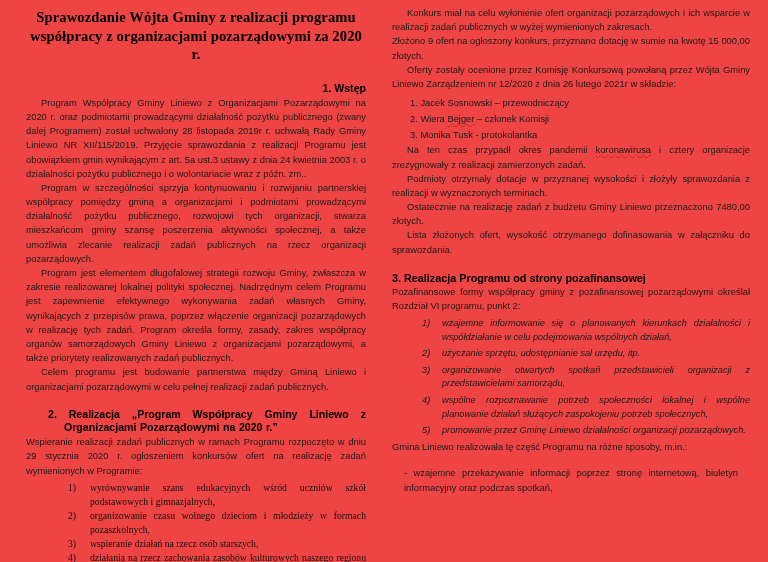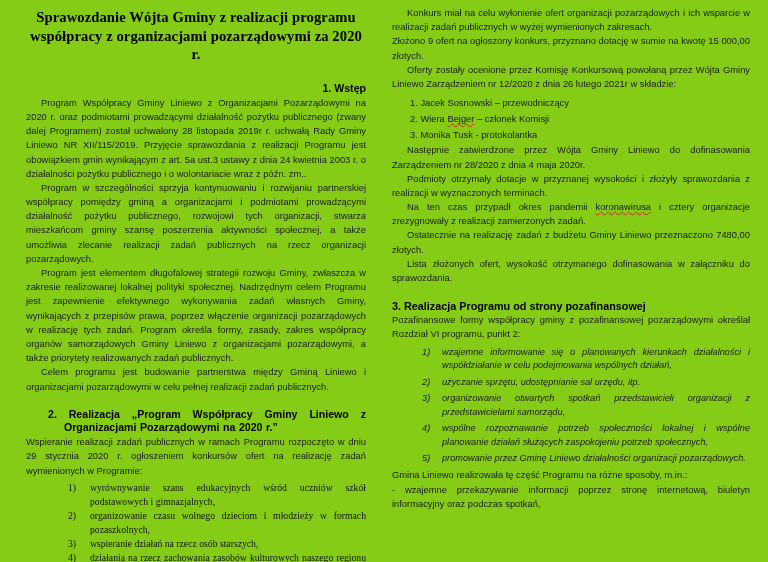--- a/index.html
+++ b/index.html
@@ -12,21 +12,21 @@
     width: 768px;
     height: 562px;
     overflow: hidden;
     font-family: "Liberation Sans", sans-serif;
     color: #141414;
   }
   .page {
     position: relative;
     width: 768px;
     height: 562px;
-    background: #84cc16;
+    background: #ef4444;
     box-sizing: border-box;
   }
   .columns {
     display: flex;
     flex-direction: row;
     align-items: flex-start;
     width: 100%;
     height: 100%;
     box-sizing: border-box;
     padding: 6px 18px 4px 26px;
@@ -164,21 +164,21 @@
     left: -20px;
     width: 17px;
     text-align: left;
   }
 
   
   .dash-item {
     font-size: 9.35px;
     line-height: 1.54;
     text-align: justify;
-    margin: 0;
+    margin: 12px;
     color: #1a1a1a;
   }
   .dash-item + .dash-item { margin-top: 2px; }
 
   
   .spell {
     text-decoration: underline wavy #d42020;
     text-decoration-skip-ink: none;
     -webkit-text-decoration: underline wavy #d42020;
     text-underline-offset: 1px;
@@ -220,25 +220,24 @@
       <p class="body indent">Konkurs miał na celu wyłonienie ofert organizacji pozarządowych i ich wsparcie w realizacji zadań publicznych w wyżej wymienionych zakresach.</p>
       <p class="body gap-sm">Złożono 9 ofert na ogłoszony konkurs, przyznano dotację w sumie na kwotę 15 000,00 złotych.</p>
       <p class="body indent gap-sm">Oferty zostały ocenione przez Komisję Konkursową powołaną przez Wójta Gminy Liniewo Zarządzeniem nr 12/2020 z dnia 26 lutego 2021r w składzie:</p>
 
       <ul class="plain-list">
         <li><span>1.</span> <span>Jacek Sosnowski</span><span> – przewodniczący</span></li>
         <li><span>2.</span> <span>Wiera </span><span class="spell">Bejger</span><span> – członek Komisji</span></li>
         <li><span>3.</span> <span>Monika Tusk</span><span> - protokolantka</span></li>
       </ul>
 
-      <p class="body indent gap-sm">Następnie zatwierdzone przez Wójta Gminy Liniewo do dofinasowania Zarządzeniem nr 28/2020 z dnia 4 maja 2020r.</p>
+
+      <p class="body indent gap-sm"><span>Na ten czas przypadł okres pandemii </span><span class="spell">koronawirusa</span><span> i cztery organizacje zrezygnowały z realizacji zamierzonych zadań.</span></p>
 
       <p class="body indent gap-sm">Podmioty otrzymały dotacje w przyznanej wysokości i złożyły sprawozdania z realizacji w wyznaczonych terminach.</p>
-
-      <p class="body indent gap-sm"><span>Na ten czas przypadł okres pandemii </span><span class="spell">koronawirusa</span><span> i cztery organizacje zrezygnowały z realizacji zamierzonych zadań.</span></p>
       <p class="body indent gap-sm">Ostatecznie na realizację zadań z budżetu Gminy Liniewo przeznaczono 7480,00 złotych.</p>
       <p class="body indent gap-sm">Lista złożonych ofert, wysokość otrzymanego dofinasowania w załączniku do sprawozdania.</p>
 
       <h2 class="h-section h-sec-3 gap-lg">3.  Realizacja Programu od strony pozafinansowej</h2>
 
       <p class="body gap-sm">Pozafinansowe formy współpracy gminy z pozafinansowej pozarządowymi określał Rozdział VI programu, punkt 2:</p>
 
 
       <ol class="ital-list">
         <li>wzajemne informowanie się o planowanych kierunkach działalności i współdziałanie w celu podejmowania wspólnych działań,</li>

